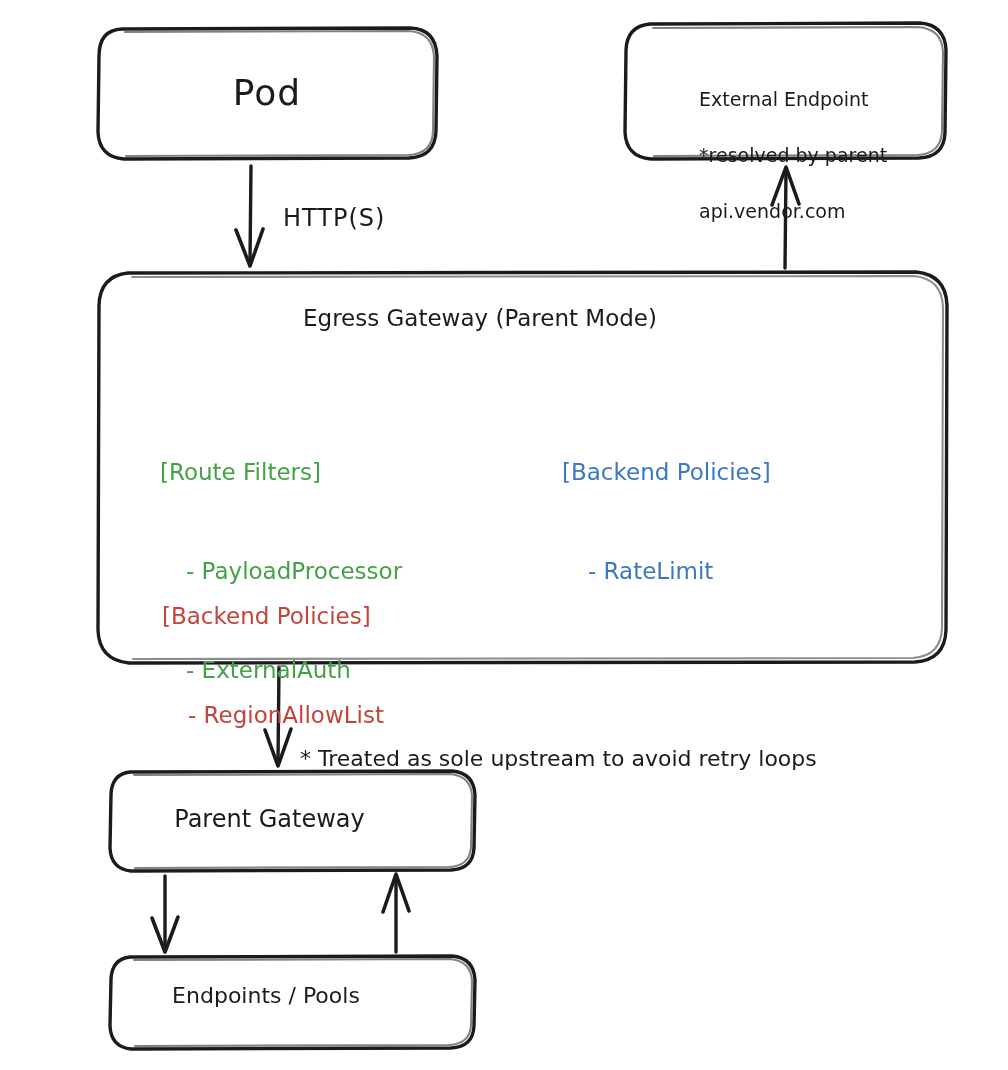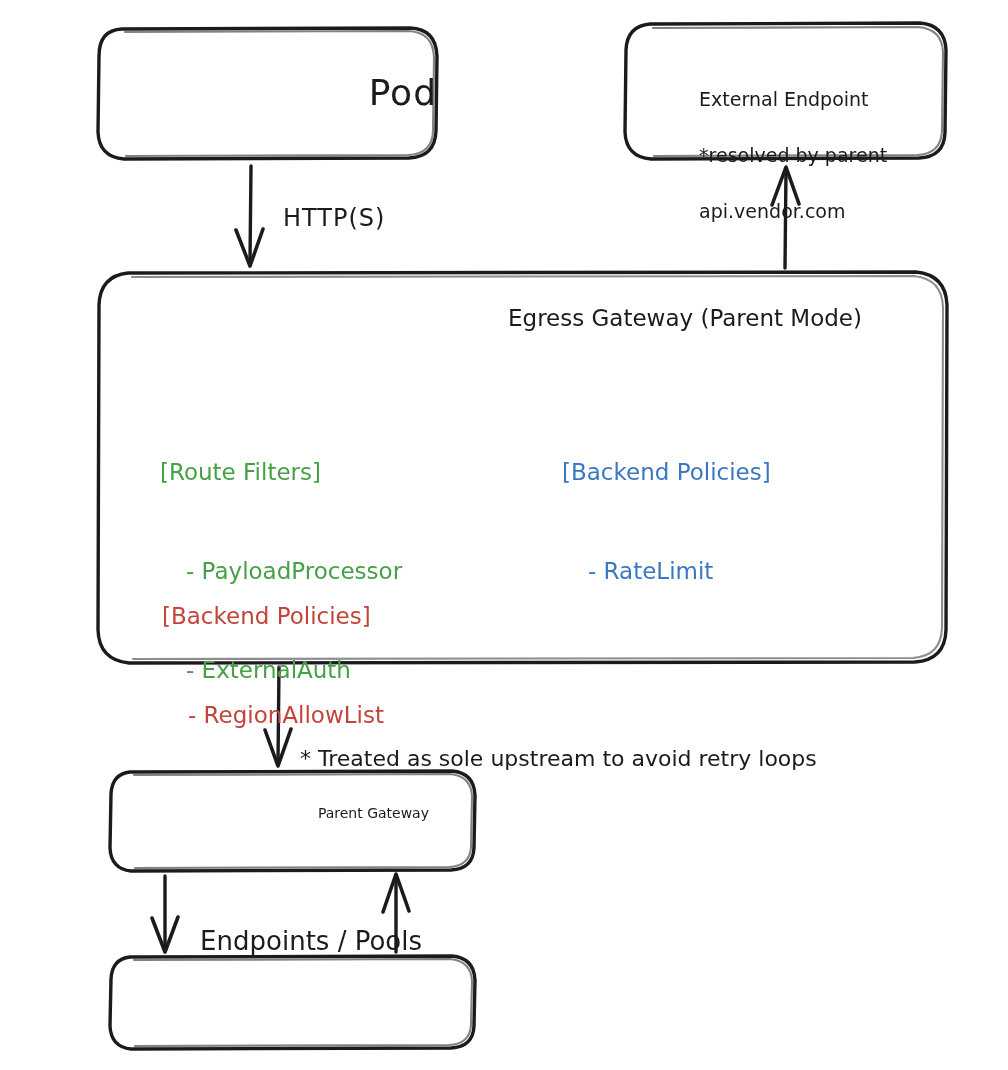--- a/index.html
+++ b/index.html
@@ -16,21 +16,21 @@
     color: #1b1b1f;
   }
   #canvas {
     position: absolute;
     inset: 0;
     width: 1008px;
     height: 1070px;
   }
   .node-label {
     position: absolute;
-    text-align: right;
+    text-align: center;
     font-family: "DejaVu Sans", sans-serif;
     color: #1b1b1f;
     white-space: pre;
     pointer-events: none;
   }
 
   
   .lbl-pod {
     left: 97px; top: 72px; width: 340px;
     font-size: 36px; letter-spacing: 1px;
@@ -38,25 +38,25 @@
   .lbl-external {
     left: 687px; top: 57px; width: 300px;
     text-align: left; font-size: 19px; line-height: 28px;
   }
   .lbl-gateway-title {
     left: 98px; top: 305px; width: 764px;
     font-size: 23px;
   }
   .lbl-parent-gw {
     left: 110px; top: 805px; width: 319px;
-    font-size: 14px;
+    font-size: 24px;
   }
   .lbl-endpoints {
-    left: 110px; top: 926px; width: 312px;
-    font-size: 26px;
+    left: 110px; top: 983px; width: 312px;
+    font-size: 22px;
   }
 
   
   .policy-group {
     position: absolute;
     font-size: 23px;
     line-height: 33px;
     white-space: pre;
     text-align: left;
   }

